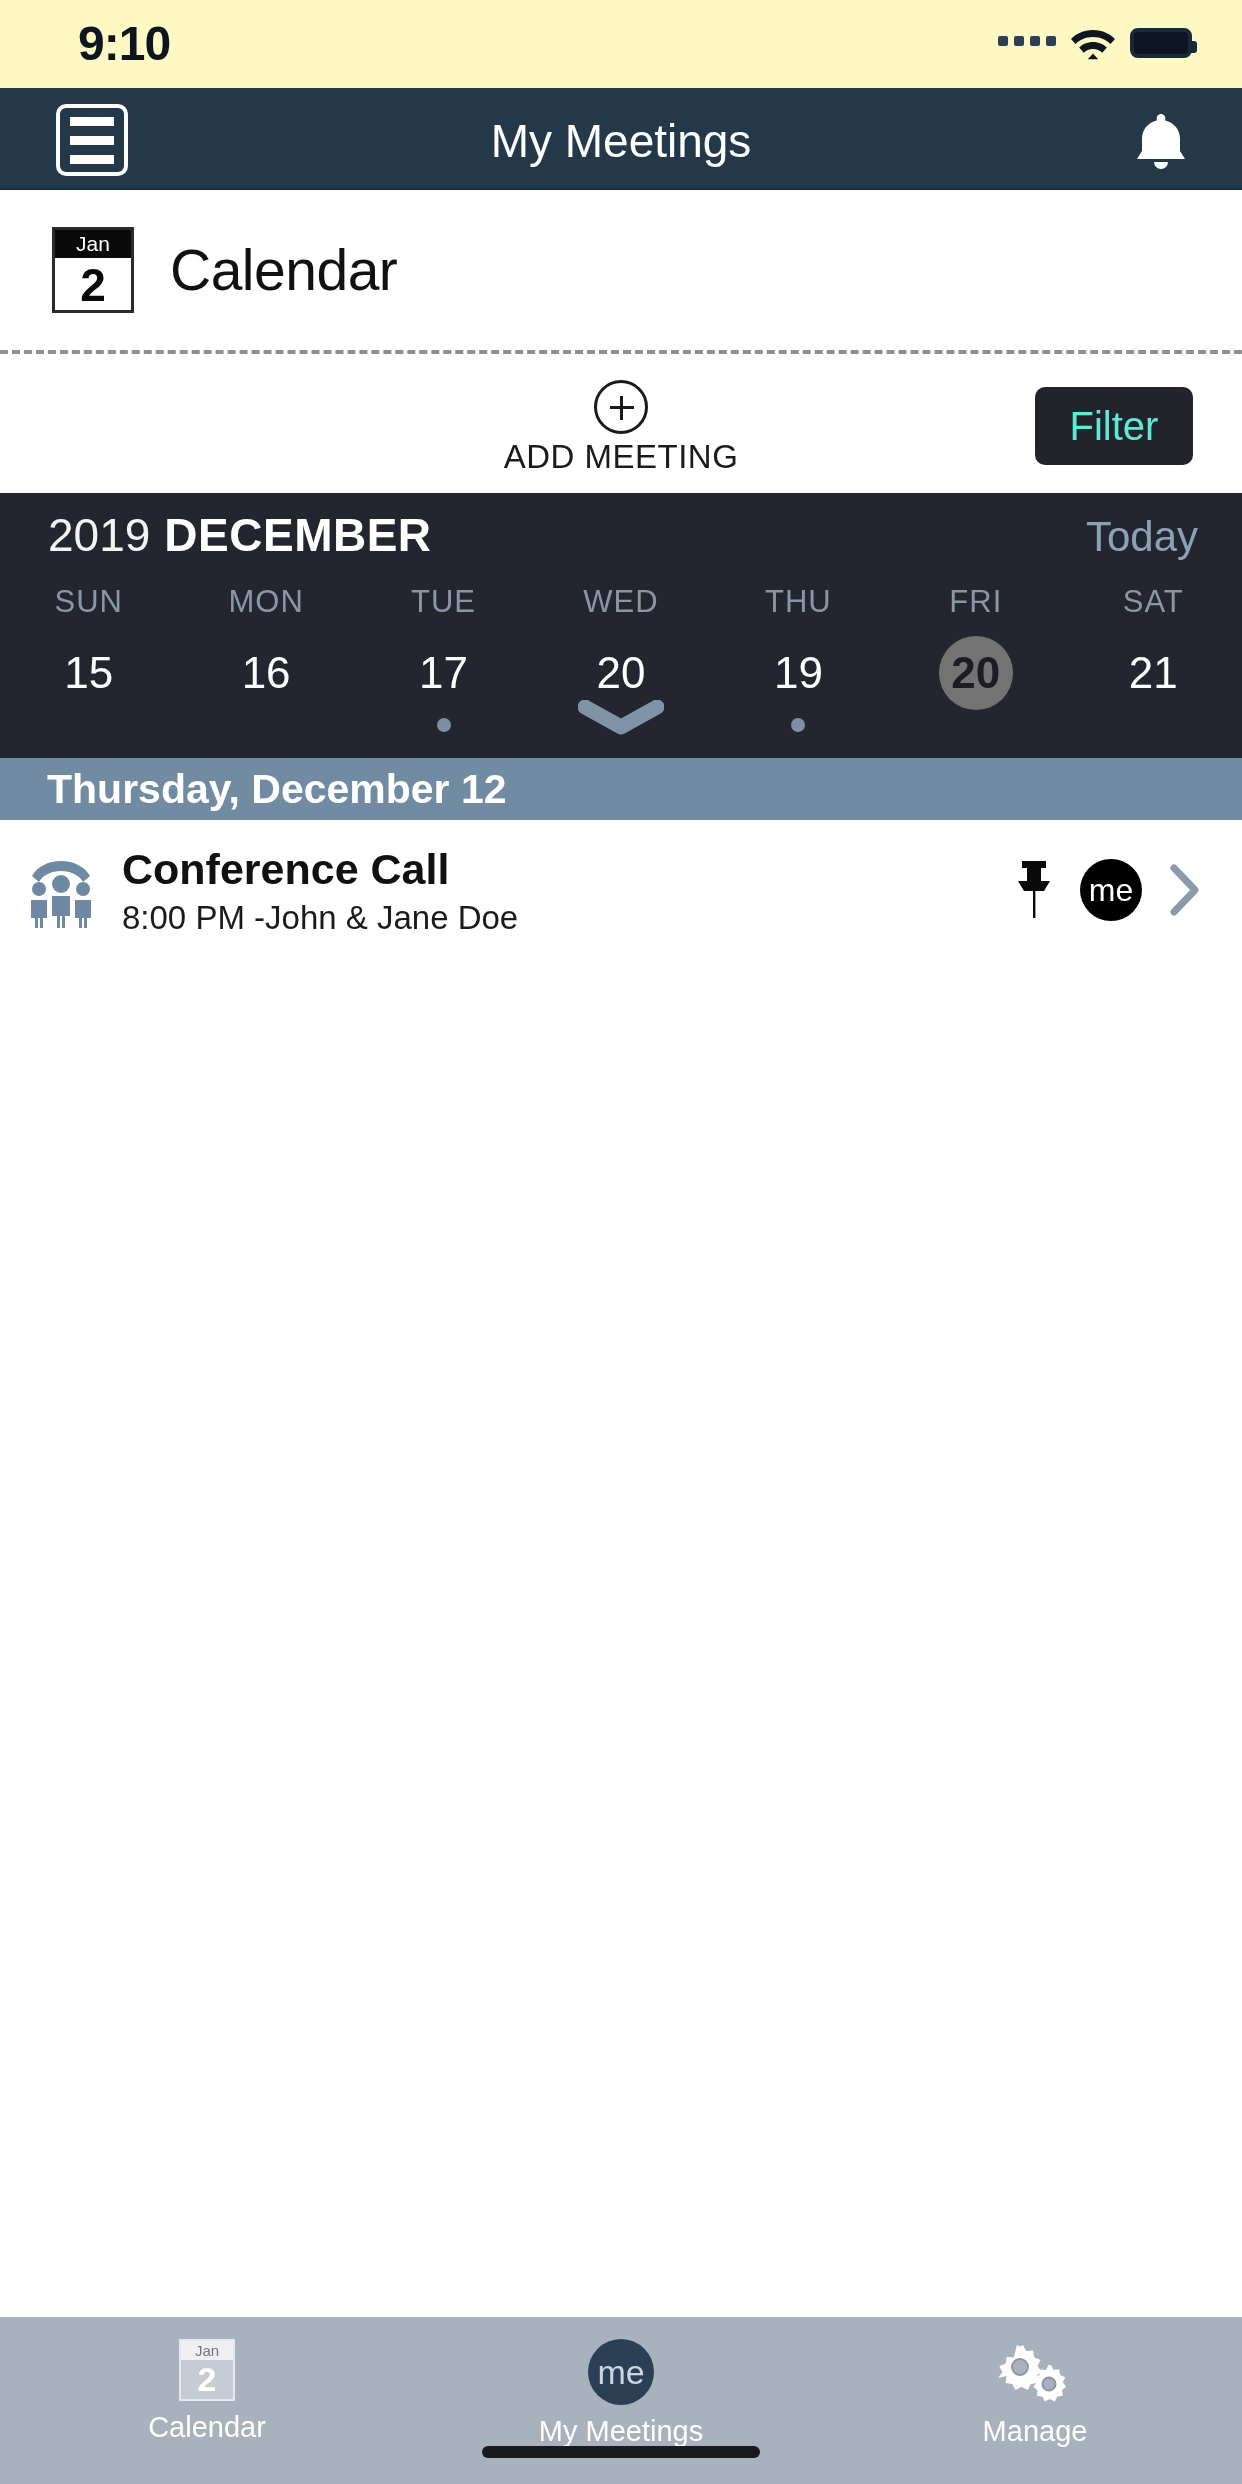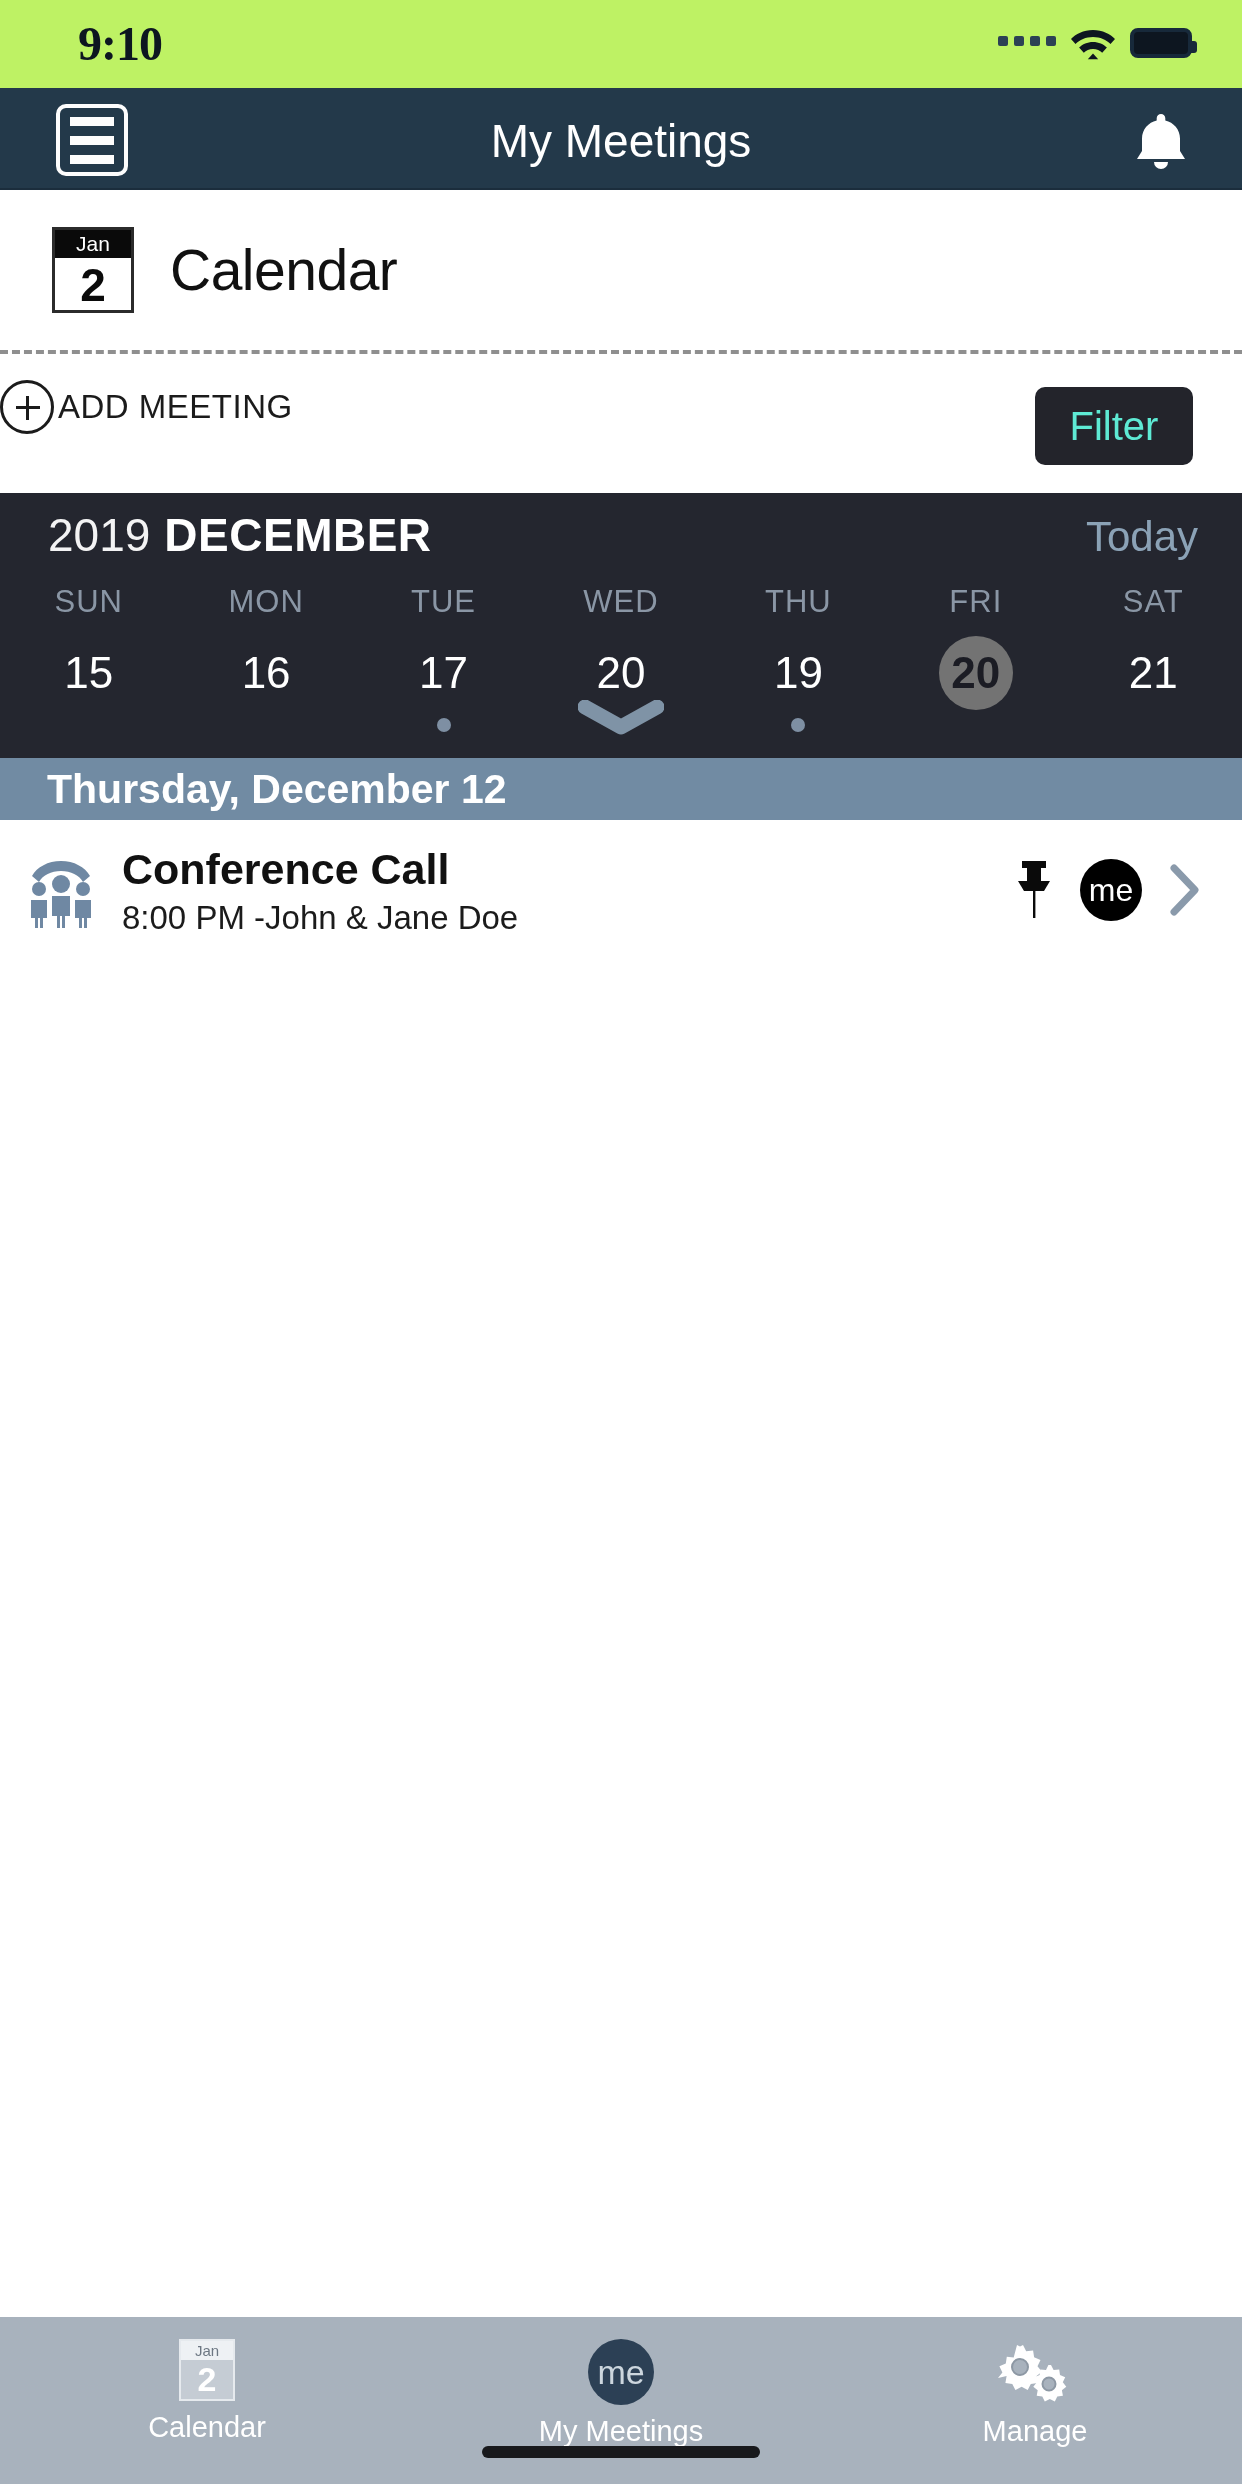--- a/index.html
+++ b/index.html
@@ -6,21 +6,21 @@
   html,body { width:1242px; height:2484px; }
   body {
     font-family:"Liberation Sans", sans-serif;
     background:#ffffff;
     overflow:hidden;
   }
   .phone { position:relative; width:1242px; height:2484px; background:#fff; }
 
   
   .statusbar {
-    height:88px; background:#bef264; position:relative;font-family:Liberation Serif, serif;
+    height:88px; background:#fef9c3; position:relative;
   }
   .status-time {
     position:absolute; left:78px; top:16px;
     font-size:48px; font-weight:bold; color:#0d1620;
     letter-spacing:-1px;
   }
   .status-right {
     position:absolute; right:50px; top:26px;
     display:flex; align-items:center; gap:14px;
   }
@@ -73,21 +73,21 @@
   .page-title { font-size:57px; font-weight:300; color:#111; letter-spacing:-0.5px; }
 
   .dashed { height:3px; border-top:4px dashed #7c7c7c; opacity:.85; }
 
   
   .action-row {
     height:139px; background:#fff; position:relative;
   }
   .add-meeting {
     position:absolute; left:0; right:0; top:26px;
-    display:flex; flex-direction:row; align-items:center; gap:4px;
+    display:flex; flex-direction:column; align-items:center; gap:4px;
   }
   .plus-circle {
     width:54px; height:54px; border:3px solid #1b1b1b; border-radius:50%;
     position:relative;
   }
   .plus-circle:before, .plus-circle:after {
     content:""; position:absolute; background:#1b1b1b;
   }
   .plus-circle:before { left:13px; top:23px; width:24px; height:3px; }
   .plus-circle:after { left:23px; top:13px; width:3px; height:24px; }

